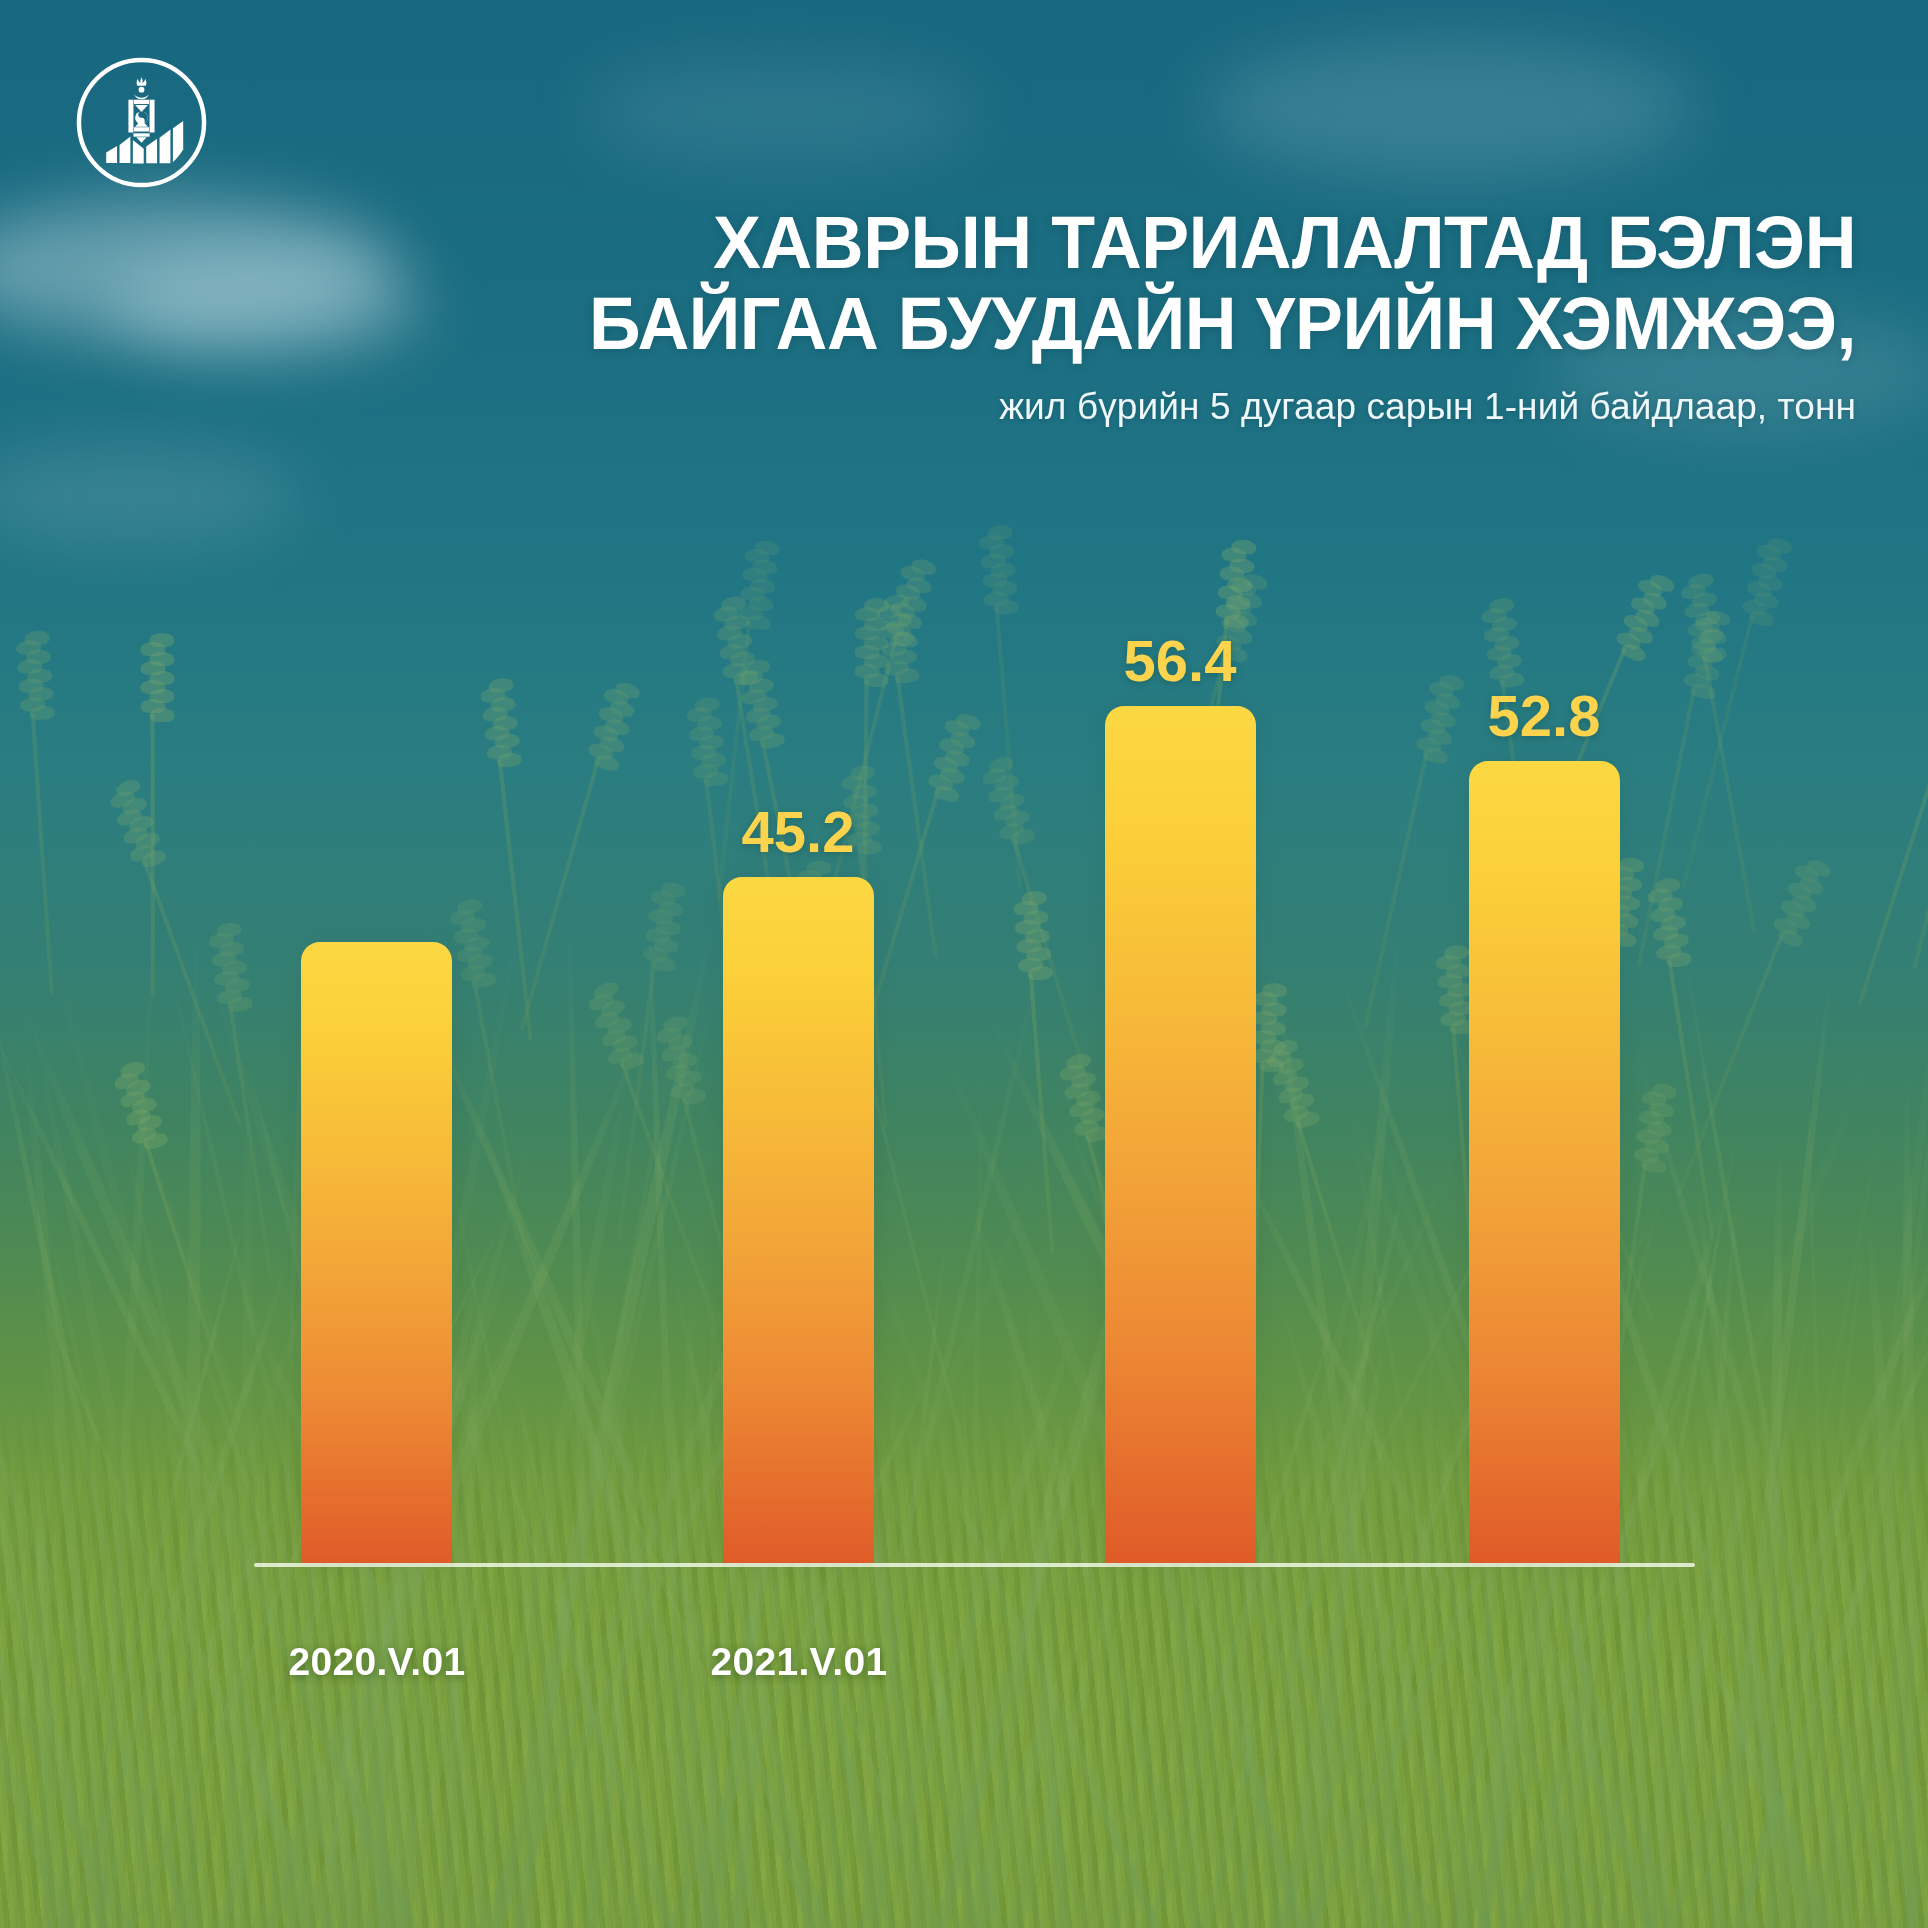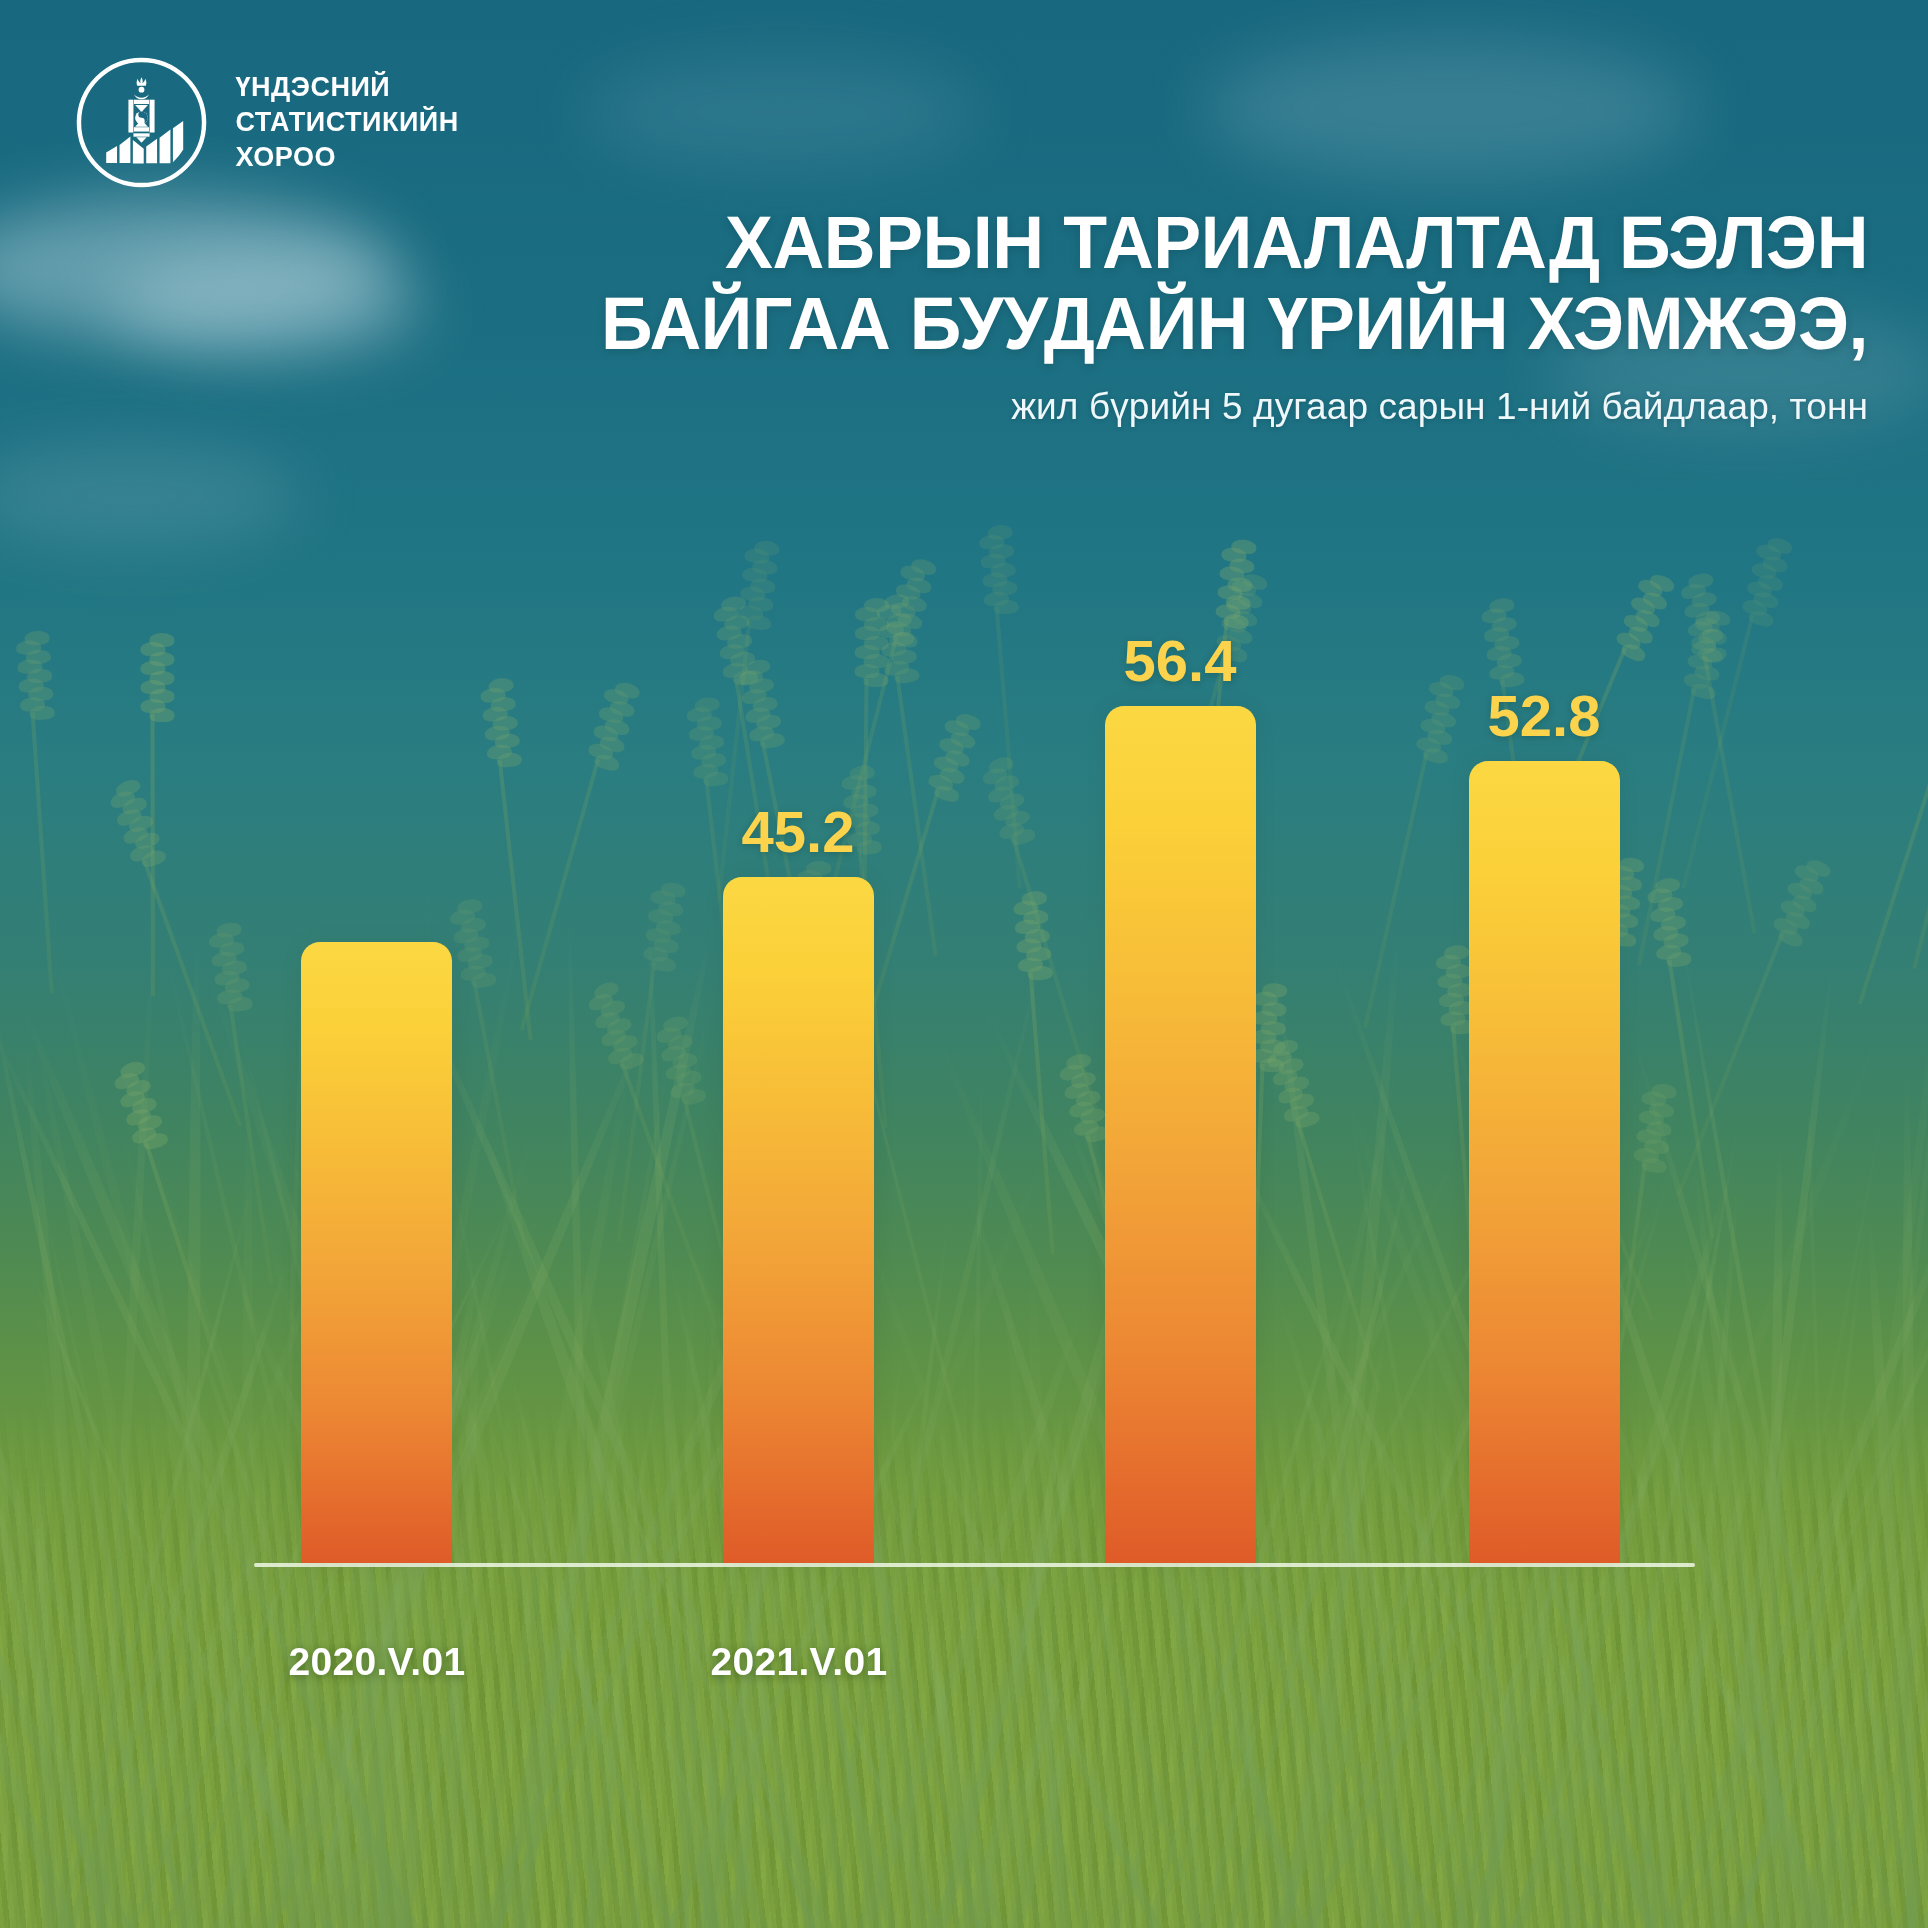--- a/index.html
+++ b/index.html
@@ -52,21 +52,21 @@
   .wheathead .stem{position:absolute;left:10.4px;top:81px;width:3.8px;height:282px;
                background:linear-gradient(180deg,rgba(128,168,98,.40),rgba(118,158,82,.28));}
 
   
   #logo{position:absolute;left:72px;top:53px;display:flex;align-items:center;gap:24.5px;}
   #logo .mark{width:139px;height:139px;flex:0 0 auto;}
   #logo .words{color:#ffffff;font-weight:bold;font-size:27px;line-height:1.30;
                letter-spacing:0.5px;white-space:pre-line;}
 
   
-  #headings{position:absolute;left:282px;right:60px;top:202px;text-align:right;}
+  #headings{position:absolute;left:282px;right:72px;top:202px;text-align:right;}
   #title{color:#ffffff;font-weight:bold;font-size:74px;line-height:1.10;
          letter-spacing:-0.5px;text-shadow:0 1.9px 9.4px rgba(0,40,55,.22);
          transform:scaleX(.97);transform-origin:right center;}
   #subtitle{margin-top:21px;color:#eef7f9;font-size:37px;font-weight:400;
             letter-spacing:0.1px;text-shadow:0 0.9px 5.6px rgba(0,40,55,.25);}
 
   
   #chart{position:absolute;left:0;top:0;width:1928px;height:1928px;}
   .bar{position:absolute;border-radius:19px 19px 0 0;
        background:linear-gradient(180deg,#fbd843 0%,#fbd038 14%,#f7bb38 34%,#f2a338 55%,#ec8633 76%,#e4692c 92%,#df5b28 100%);
@@ -997,23 +997,20 @@
 
           <path d="M24.6 71.5l7.8-4.6v12.2h-7.8z"></path>
           <path d="M34.2 66.2l7.8-6.2v19.1h-7.8z"></path>
           <path d="M43.8 62.5l7.8 6.4v10.6h-7.8z"></path>
           <path d="M53.4 67.3l7.8-5.6v17.6h-7.8z"></path>
           <path d="M63 60.9l7.8-5.8v24.2H63z"></path>
           <path d="M72.6 54.2l7.4-5.3v20.6c-2.1 3.4-4.6 6.5-7.4 9.1z"></path>
         </g>
       </svg>
     </span>
-    <span class="words">ҮНДЭСНИЙ
-СТАТИСТИКИЙН
-ХОРОО</span>
   </div>
 
   <div id="headings">
     <div id="title">
       <div>ХАВРЫН ТАРИАЛАЛТАД БЭЛЭН</div>
       <div>БАЙГАА БУУДАЙН ҮРИЙН ХЭМЖЭЭ,</div>
     </div>
     <div id="subtitle">жил бүрийн 5 дугаар сарын 1-ний байдлаар, тонн</div>
   </div>
 

